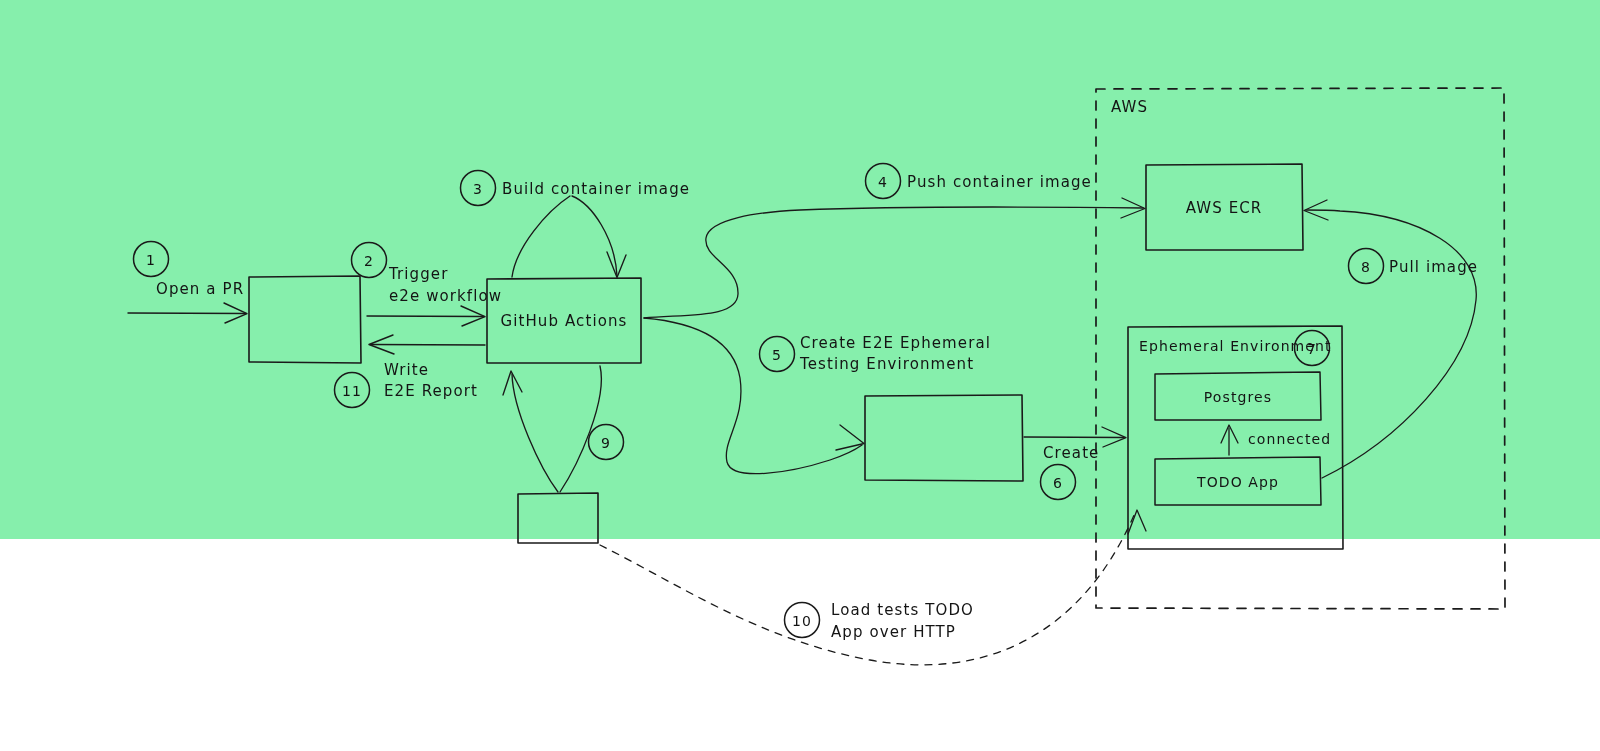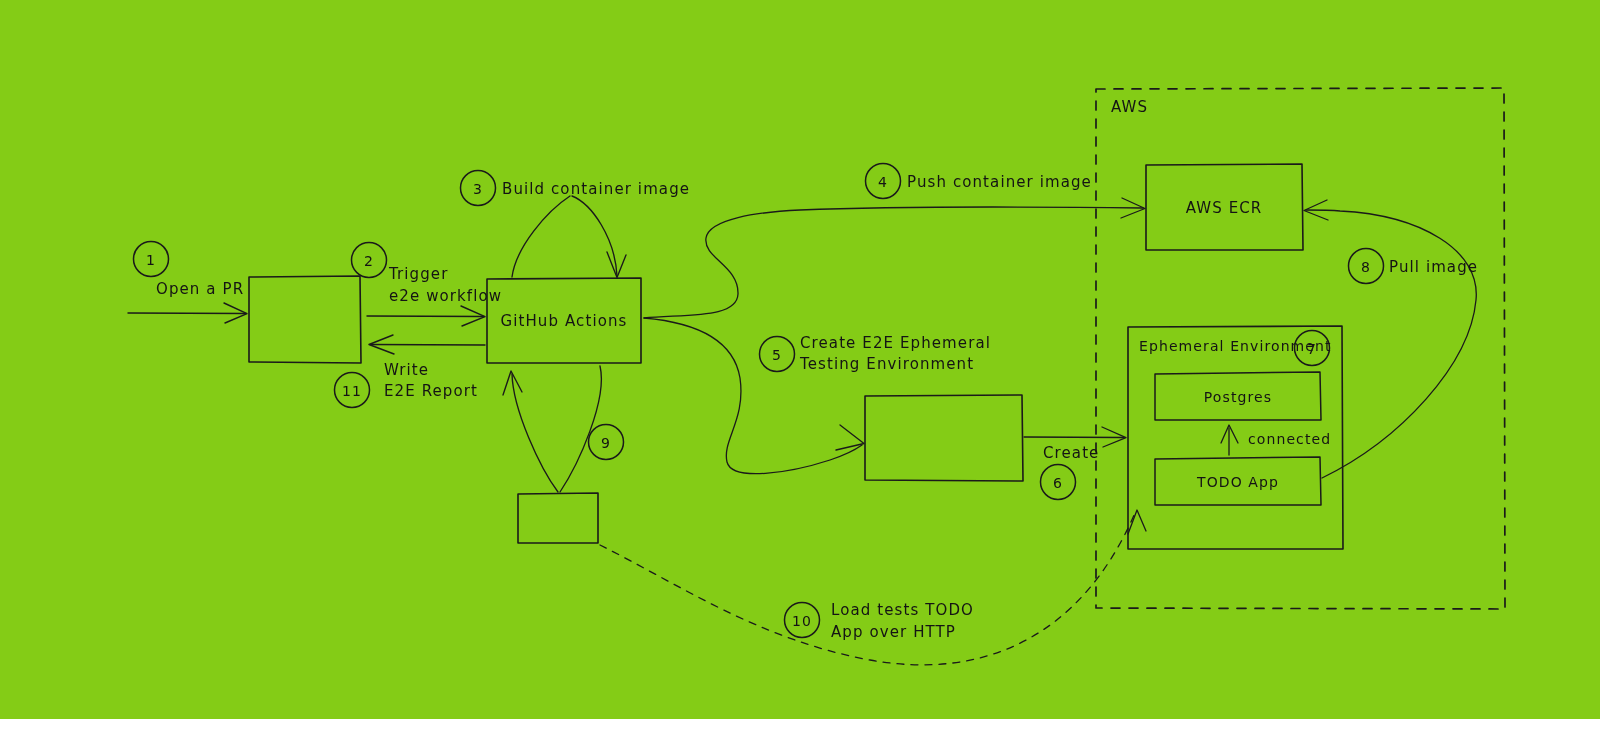--- a/index.html
+++ b/index.html
@@ -1,17 +1,17 @@
 <!DOCTYPE html>
 <html><head>
 <meta charset="utf-8">
 <style>
   html,body{margin:0;padding:0;background:#ffffff;}
   body{width:1600px;height:751px;overflow:hidden;font-family:"DejaVu Sans",sans-serif;}
-  #stage{position:relative;width:1600px;height:719px;background:#84cc16;text-decoration:underline;}
+  #stage{position:relative;width:1600px;height:539px;background:#86efac;text-decoration:underline;}
   svg{display:block;}
   .hw{font-family:"DejaVu Sans",sans-serif;fill:#141414;letter-spacing:1.1px;}
   .stroke{fill:none;stroke:#1a1a1a;stroke-linecap:round;stroke-linejoin:round;}
 </style>
 </head>
 <body>
 
 <div id="stage">
 <svg id="root" width="1600" height="751" viewBox="0 0 1600 751" xmlns="http://www.w3.org/2000/svg">
 

